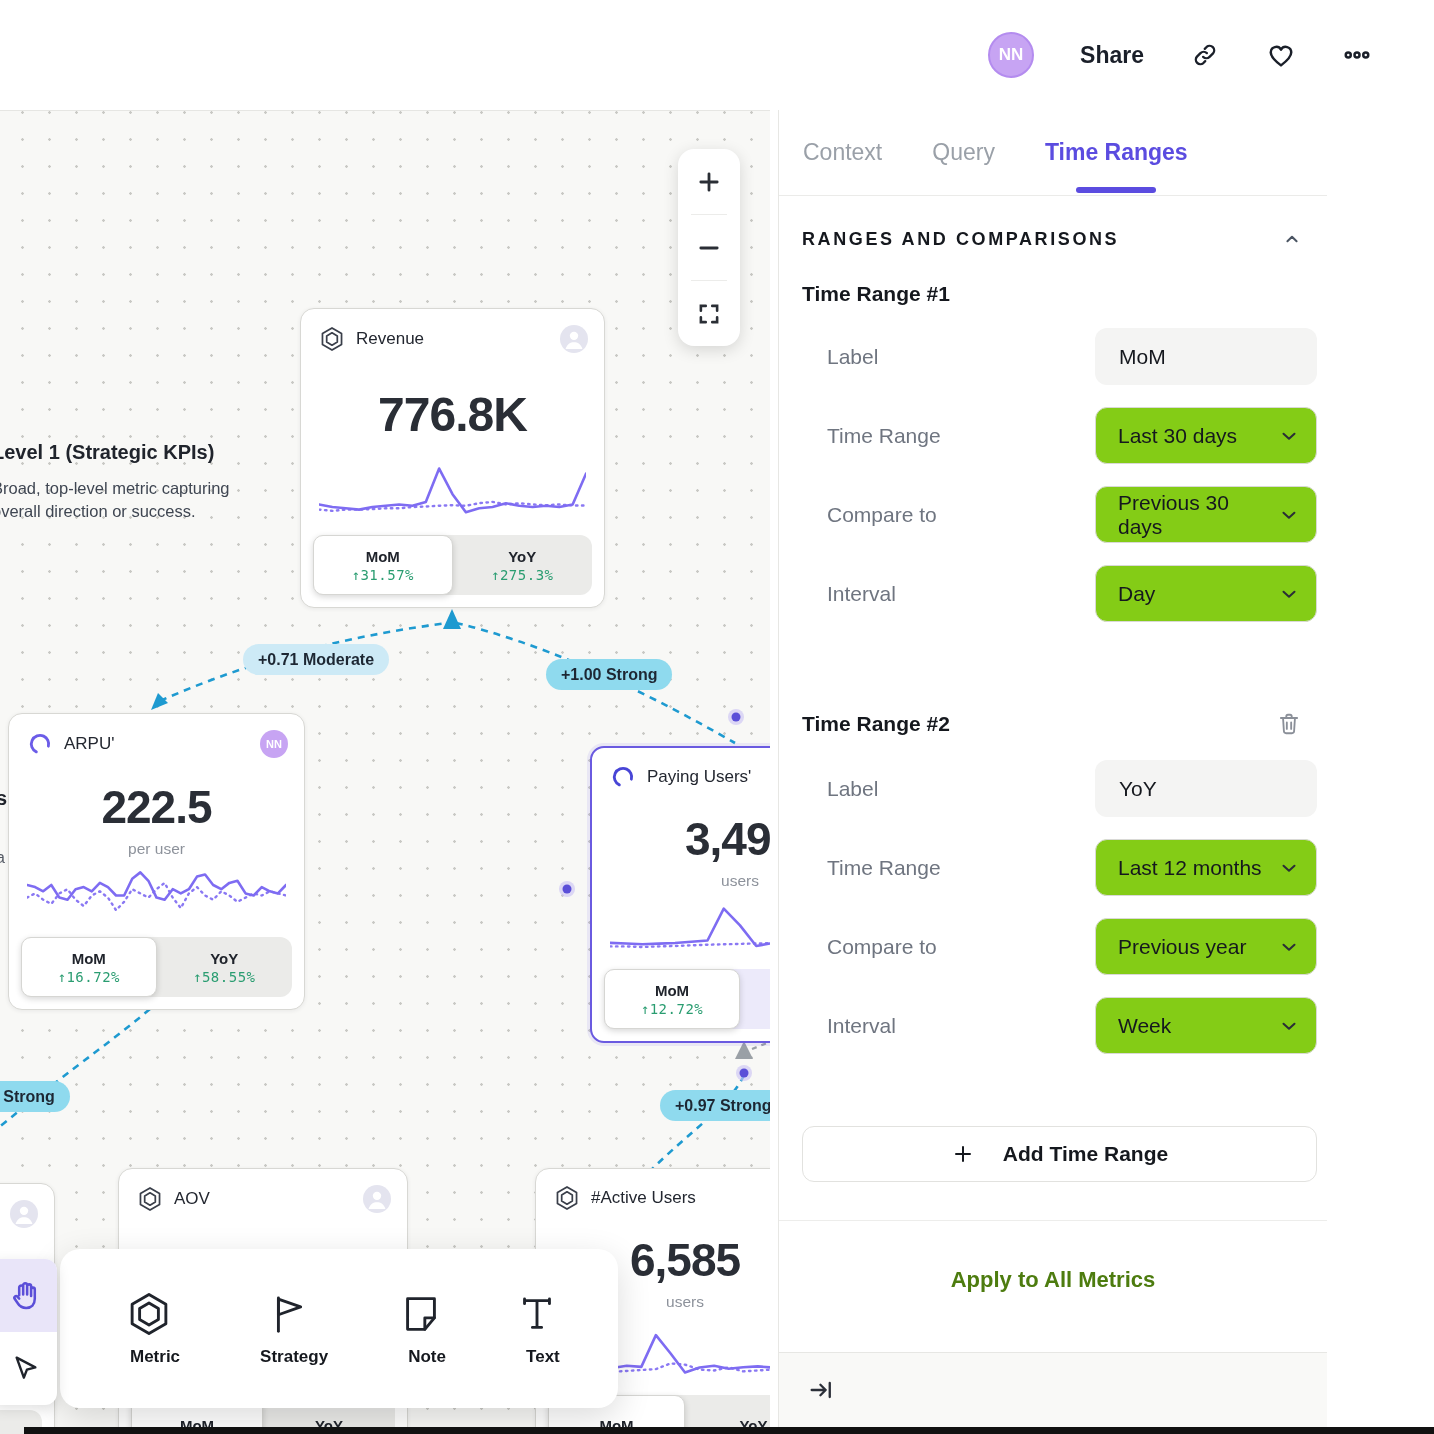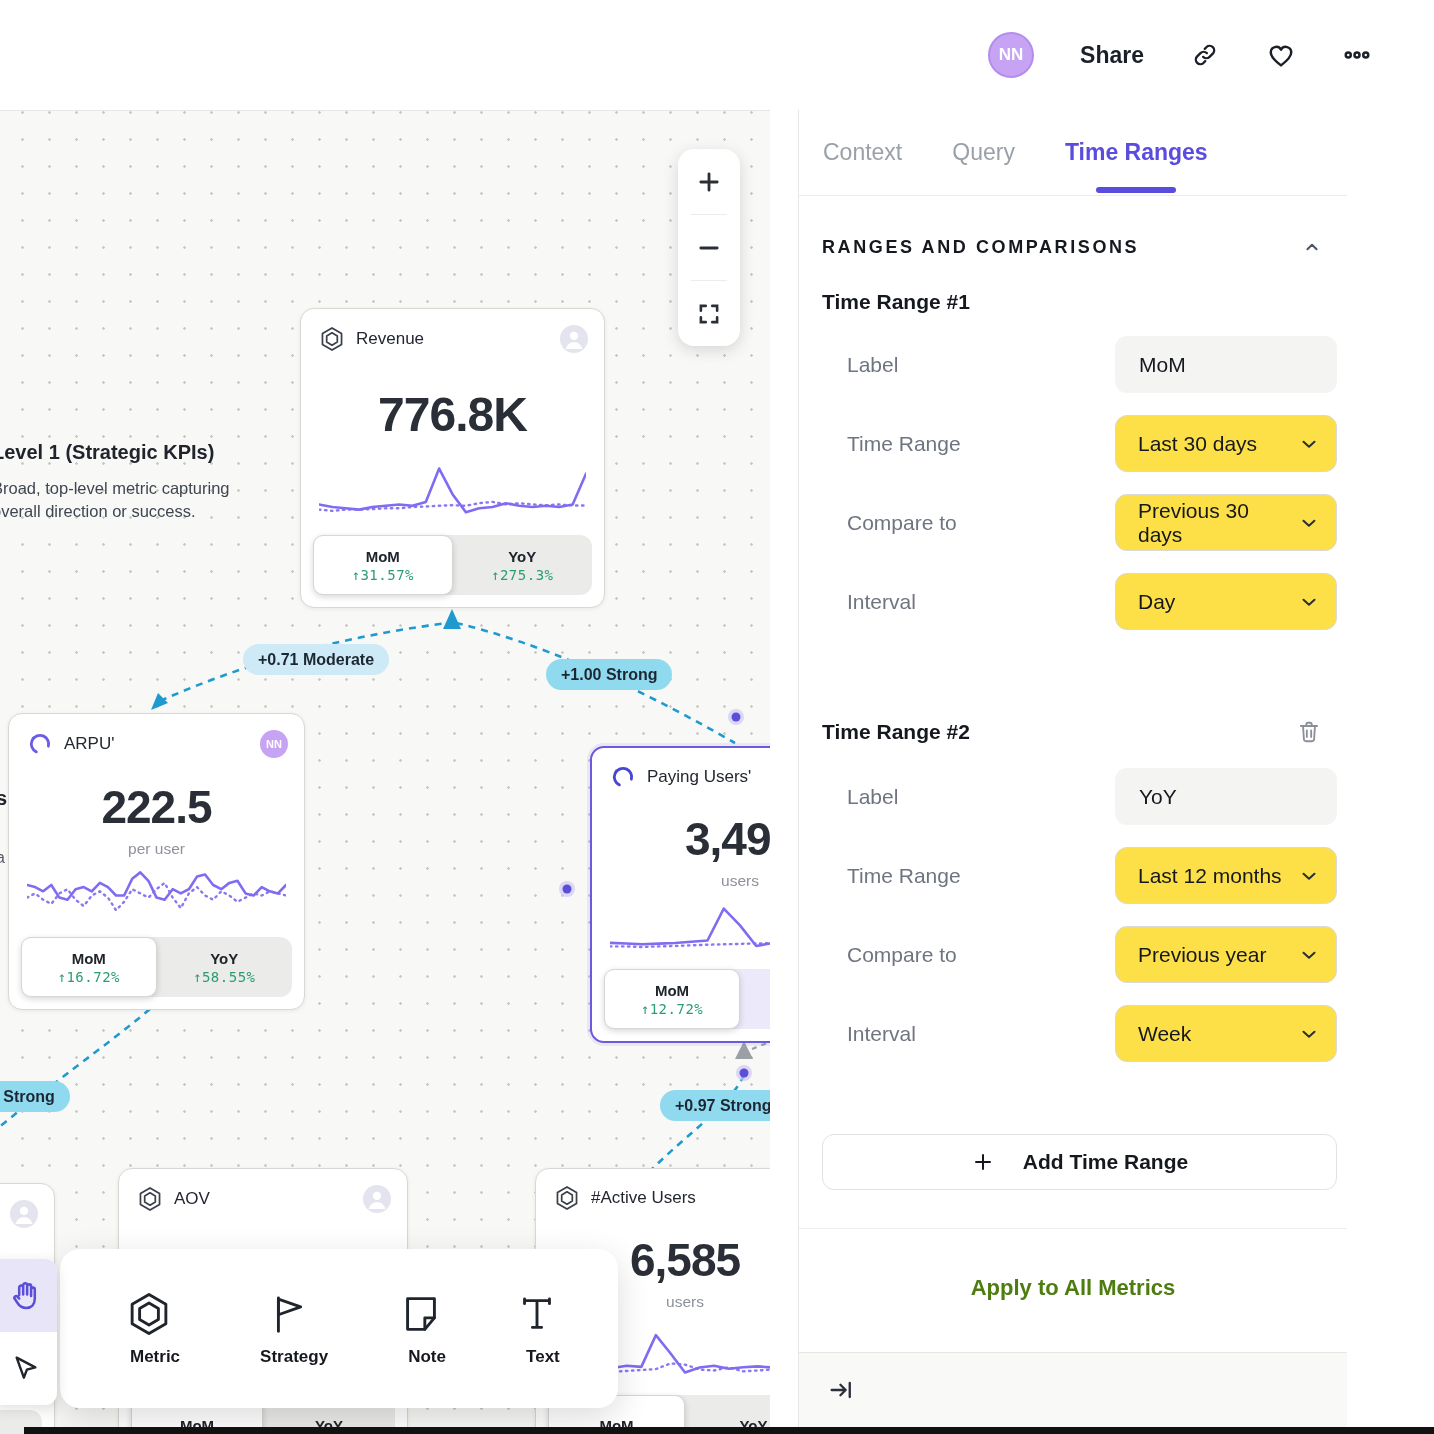--- a/index.html
+++ b/index.html
@@ -72,39 +72,39 @@
                border-radius:0 12px 12px 0; box-shadow:0 4px 14px rgba(0,0,0,0.12); overflow:hidden; }
   .rail-cell { height:50%; display:flex; align-items:center; justify-content:center; cursor:pointer; }
   .rail-cell.active { background:#e9e5f9; }
   .float-toolbar { position:absolute; left:60px; top:1138px; width:558px; height:159px; background:#fff; border-radius:20px;
                    box-shadow:0 10px 34px rgba(0,0,0,0.14); z-index:20; display:flex; align-items:center; justify-content:space-around; padding:0 24px; }
   .tb-item { display:flex; flex-direction:column; align-items:center; gap:10px; cursor:pointer; }
   .tb-item svg { stroke:#20242c; stroke-width:1.5; fill:none; stroke-linecap:round; stroke-linejoin:round; }
   .tb-label { font-size:17px; font-weight:600; color:#15181e;margin-left:12px; }
 
   
-  .panel { position:absolute; left:798px; top:110px; width:549px; height:1324px; background:#fff;
+  .panel { position:absolute; left:778px; top:110px; width:549px; height:1324px; background:#fff;
            border-left:1px solid #e7e7e4; z-index:25; }
   .tabs { height:86px; display:flex; align-items:stretch; gap:50px; padding:0 24px; border-bottom:1px solid #ebebe9; }
   .tab { display:flex; align-items:center; font-size:23px; font-weight:500; color:#9aa0a8; position:relative; cursor:pointer; }
   .tab.active { color:#5b4ce0; font-weight:600; }
   .tab.active::after { content:""; position:absolute; left:50%; transform:translateX(-50%); bottom:2px;
                        width:80px; height:6px; border-radius:3px; background:#5b4ce0; }
-  .section-head { margin:40px 24px 0 23px; display:flex; align-items:center; justify-content:space-between; cursor:pointer; }
+  .section-head { margin:32px 24px 0 23px; display:flex; align-items:center; justify-content:space-between; cursor:pointer; }
   .section-title { font-size:18px; font-weight:700; letter-spacing:2.6px; color:#15181e; }
   .tr-head { margin:32px 24px 0 23px; display:flex; align-items:center; justify-content:space-between; }
   .tr-head.second { margin-top:88px; }
   .tr-title { font-size:21px; font-weight:700; color:#15181e; }
   .trash-btn { width:28px; height:28px; cursor:pointer; display:flex; align-items:center; justify-content:center; }
   .frow { margin:22px 10px 0 23px; display:flex; align-items:center; }
   .flabel { width:293px; padding-left:25px; font-size:21px; color:#6f7580; }
   .fctl { flex:1; height:57px; border-radius:12px; display:flex; align-items:center; }
   .fctl-input { background:#f4f4f3; border:none; padding:0 24px; font-size:21px; font-weight:500; color:#15181e;
                 font-family:"Liberation Sans", sans-serif; width:100%; height:57px; border-radius:12px; }
-  .fctl-select { background:#fde047; border:1.5px solid #d9d9d6; padding:0 16px 0 22px; justify-content:space-between; cursor:pointer; }
+  .fctl-select { background:#84cc16; border:1.5px solid #d9d9d6; padding:0 16px 0 22px; justify-content:space-between; cursor:pointer; }
   .fctl-select .sel-val { font-size:21px; font-weight:500; color:#15181e; }
   .add-btn { margin:72px 10px 0 23px; height:56px; border:1.5px solid #e2e2df; border-radius:12px; background:#fff;
              display:flex; align-items:center; justify-content:center; gap:28px; cursor:pointer; }
   .add-btn span { font-size:21px; font-weight:700; color:#15181e; }
   .panel-divider { margin-top:38px; border-bottom:1px solid #ededeb; }
   .apply-btn { margin-top:46px; text-align:center; font-size:22px; font-weight:600; color:#4d7c0f; cursor:pointer; }
   .panel-footer { position:absolute; left:0; right:0; bottom:7px; height:75px; background:#f9f9f7;
                   border-top:1px solid #e7e7e4; display:flex; align-items:center; padding-left:28px; }
   .collapse-btn { cursor:pointer; display:flex; align-items:center; }
 

